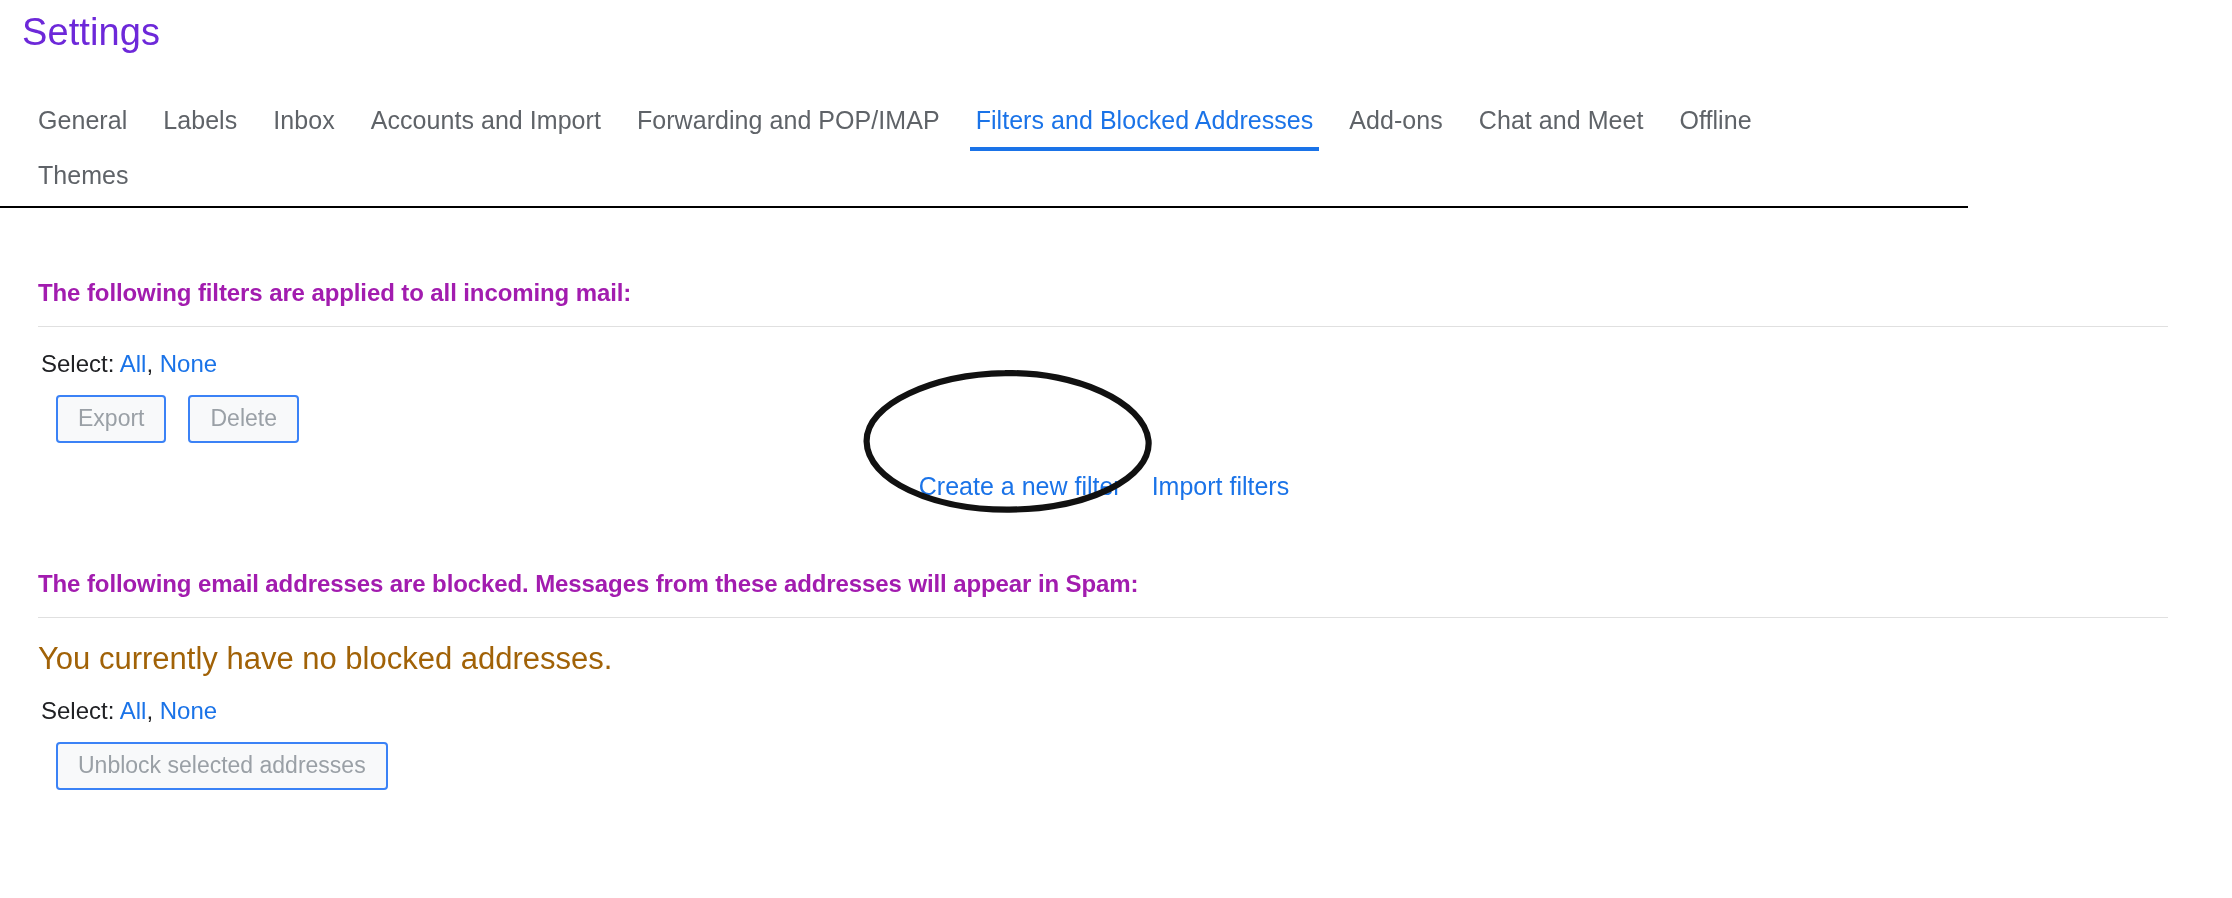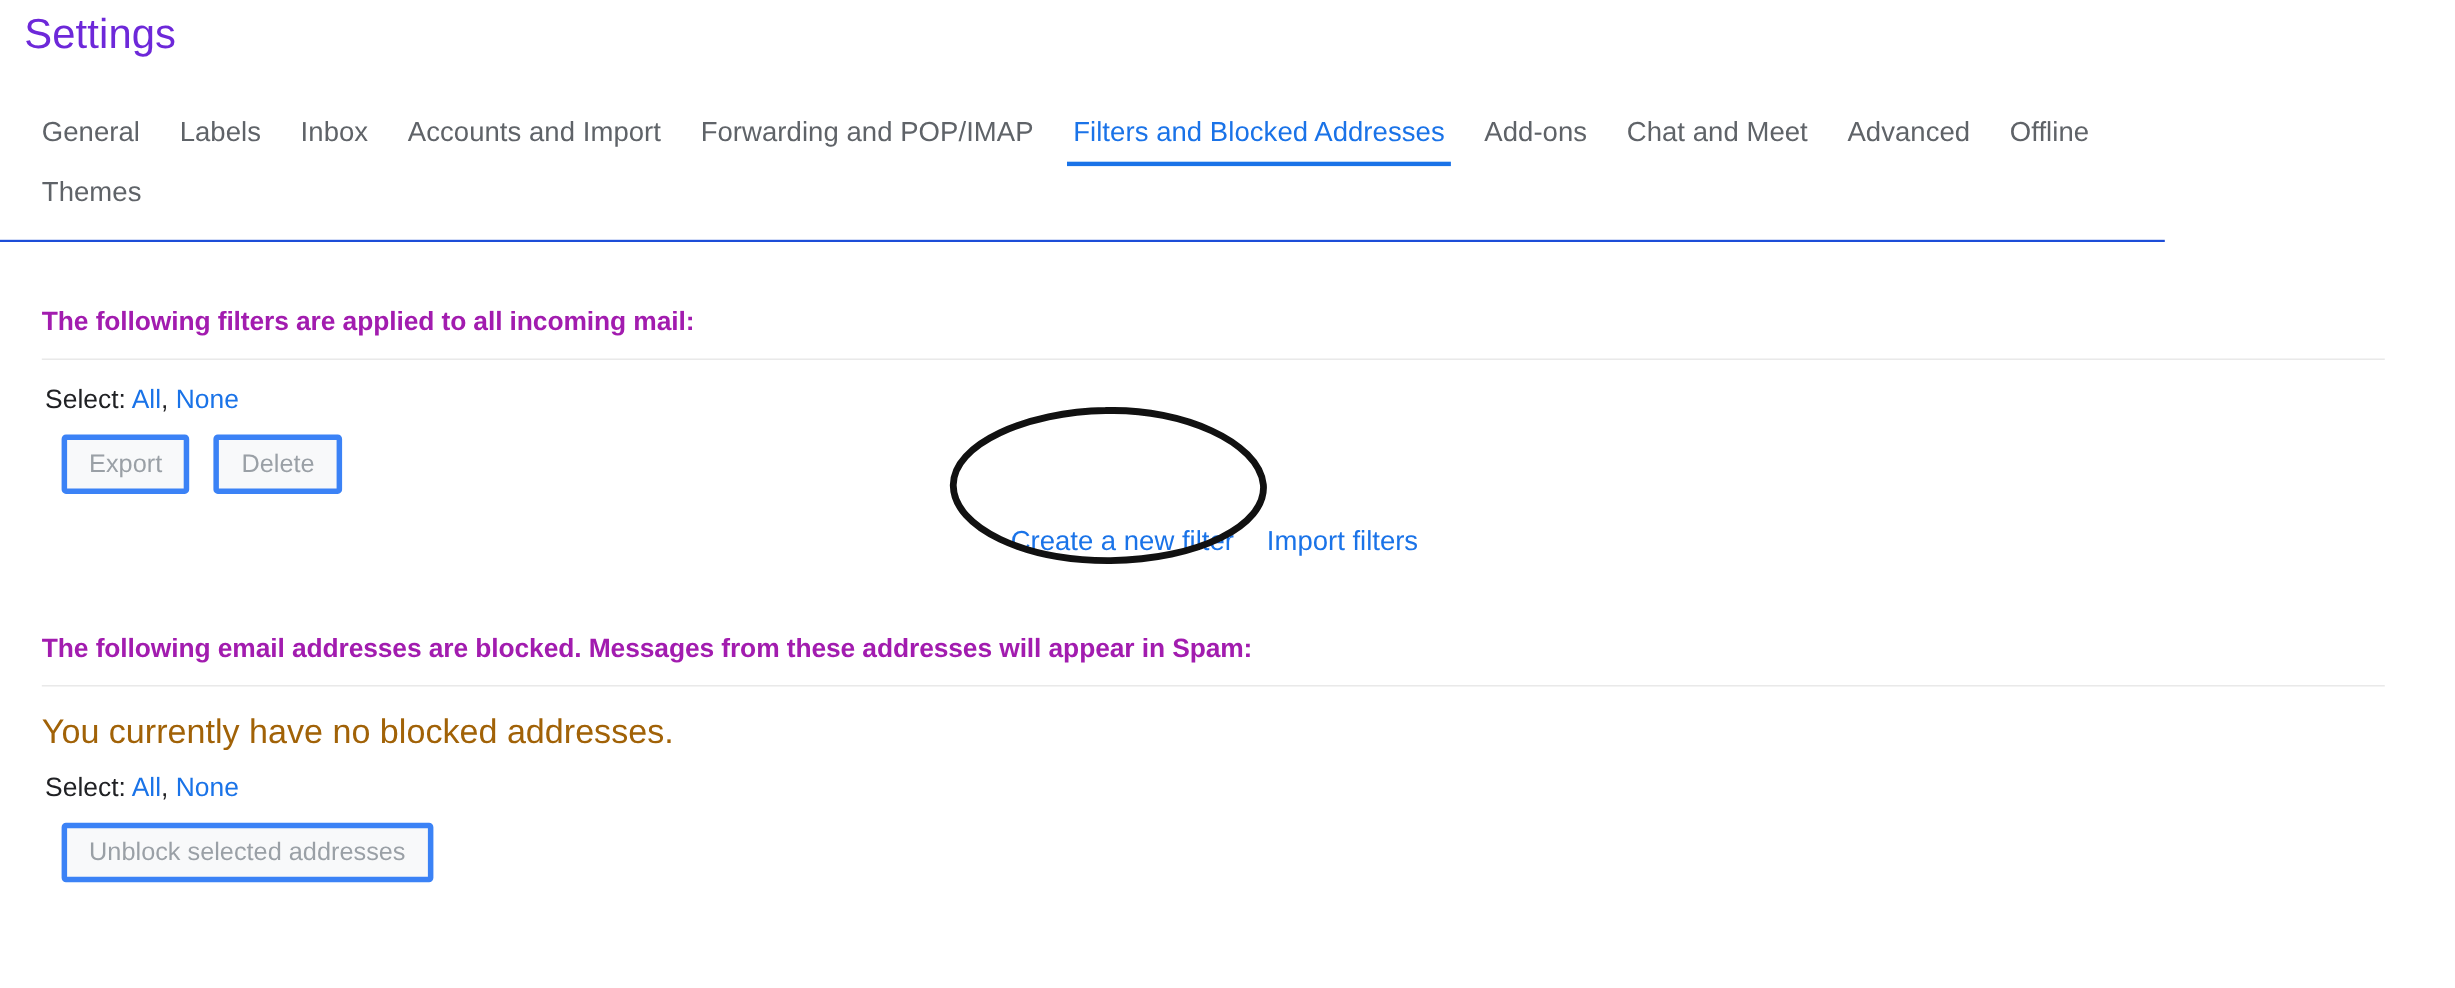--- a/index.html
+++ b/index.html
@@ -29,22 +29,22 @@
     letter-spacing: 0.1px;
     line-height: 48px;
   }
 
   
   .tabbar {
     position: absolute;
     left: 0;
     top: 96px;
     width: 1968px;
-    border-bottom: 2px solid #1d4ed8;
-    padding-bottom: 12px;
+    border-bottom: 2px solid #000000;
+    padding-bottom: 0;
     box-sizing: border-box;
   }
   .tabrow {
     display: flex;
     flex-wrap: wrap;
     align-items: flex-start;
     padding-left: 22px;
     padding-right: 22px;
   }
   .tab {
@@ -118,21 +118,21 @@
     display: flex;
     gap: 22px;
     align-items: center;
   }
   .btn {
     font-family: "Liberation Sans", sans-serif;
     font-size: 23px;
     line-height: 23px;
     color: #9aa0a6;
     background: #f8f9fa;
-    border: 5px solid #3b82f6;
+    border: 2px solid #3b82f6;
     border-radius: 4px;
     padding: 10px 20px 11px 20px;
     cursor: default;
   }
 
   
   .actions-row {
     position: relative;
     height: 96px;
   }
@@ -175,21 +175,20 @@
 <nav class="tabbar">
   <div class="tabrow">
     <a class="tab">General</a>
     <a class="tab">Labels</a>
     <a class="tab">Inbox</a>
     <a class="tab">Accounts and Import</a>
     <a class="tab">Forwarding and POP/IMAP</a>
     <a class="tab active">Filters and Blocked Addresses</a>
     <a class="tab">Add-ons</a>
     <a class="tab">Chat and Meet</a>
-    <a class="tab">Advanced</a>
     <a class="tab">Offline</a>
   </div>
   <div class="tabrow">
     <a class="tab">Themes</a>
   </div>
 </nav>
 
 <main class="content">
   <div class="inner">
 

